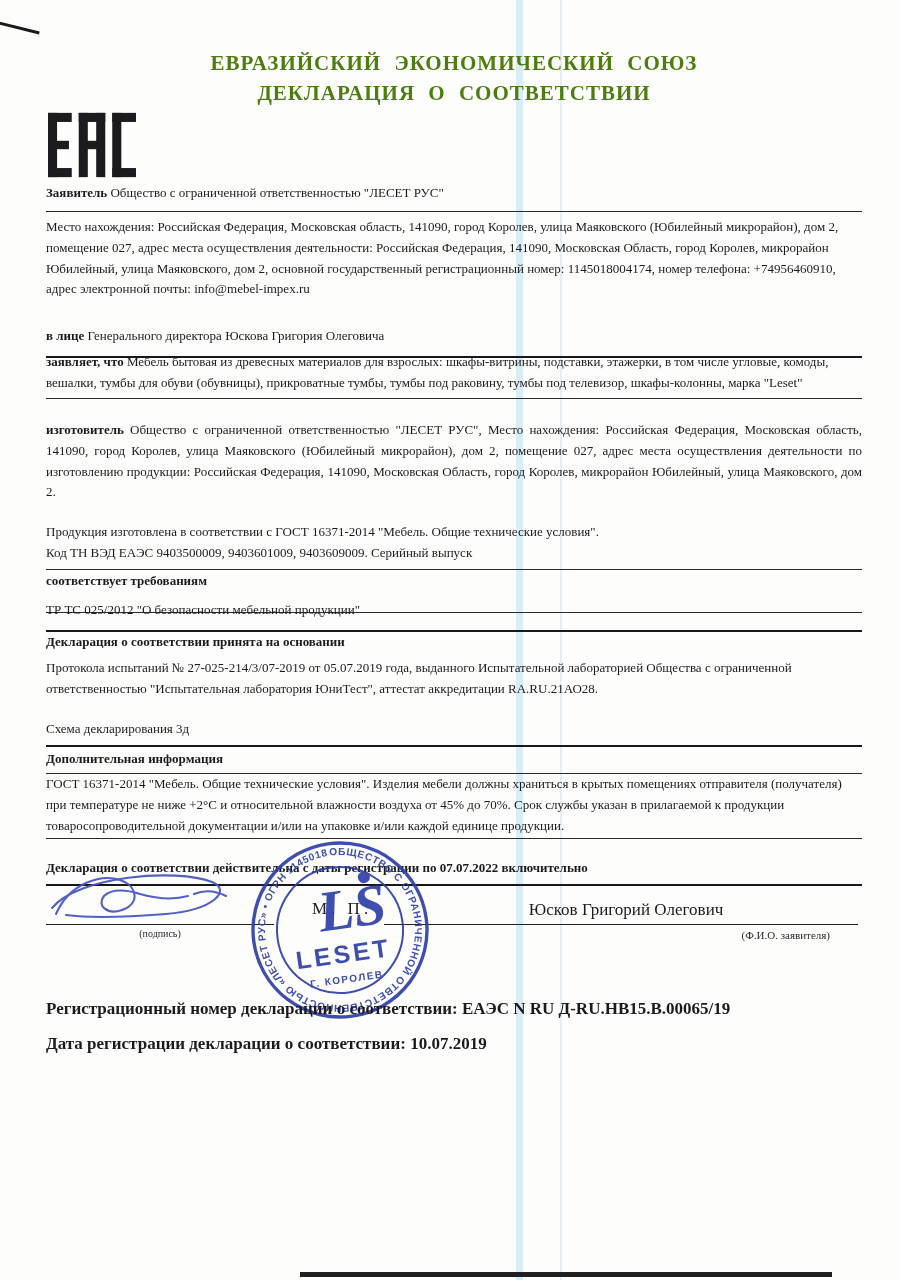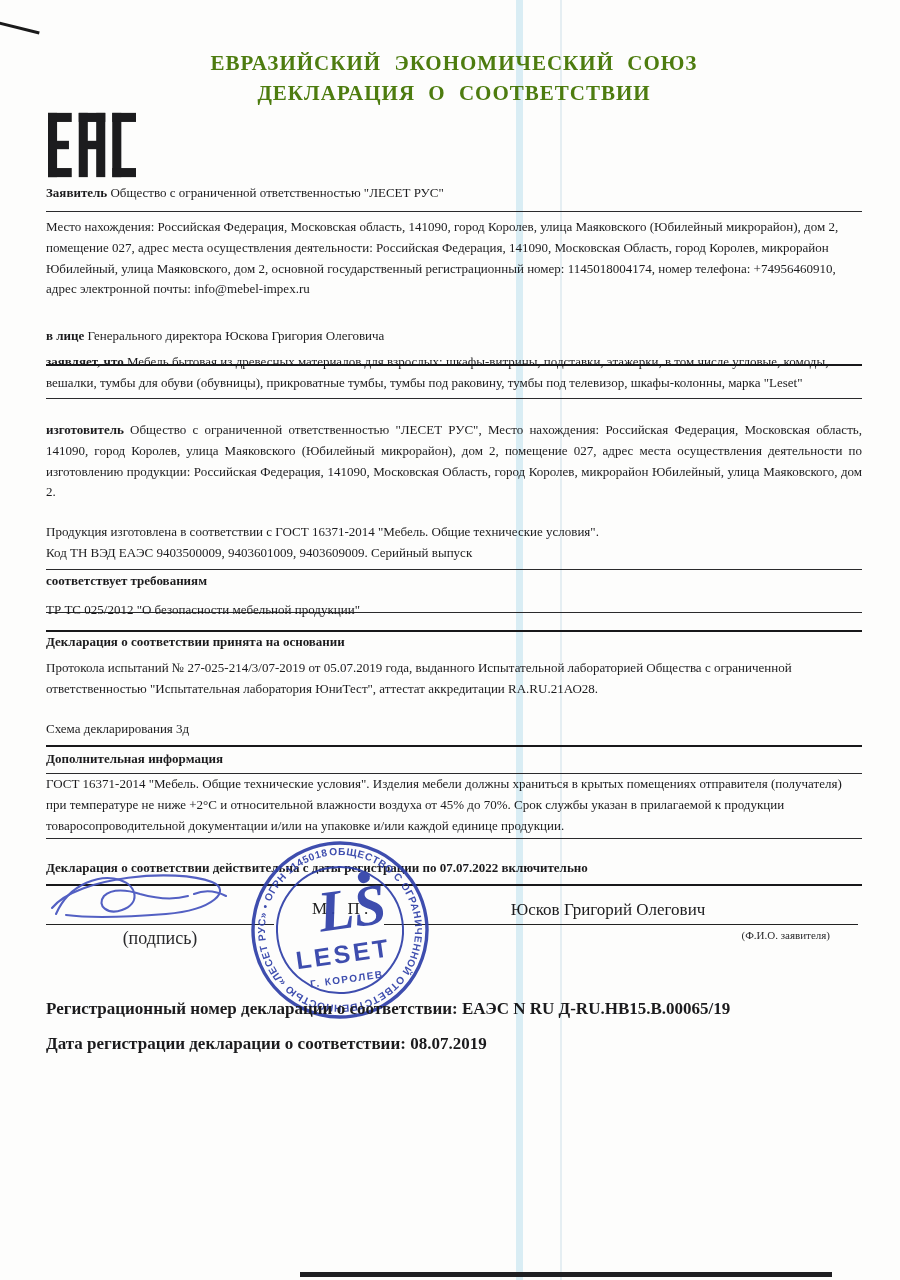--- a/index.html
+++ b/index.html
@@ -23,38 +23,38 @@
   .eac{position:absolute;left:48px;top:98px;}
 
   .body-text{font-size:13px;line-height:20.8px;}
   .lbl{font-weight:bold;}
   .rule-thin{border-bottom:1.6px solid #2a2a2c;}
   .rule-thick{border-bottom:2.6px solid #18181a;}
   .just{text-align:justify;}
 
   .sec-applicant{top:183px;padding-bottom:7px;}
   .sec-address{top:217px;}
-  .sec-inperson{top:326px;padding-bottom:17px;}
+  .sec-inperson{top:326px;padding-bottom:9px;}
   .sec-declares{top:352px;padding-bottom:4px;}
   .sec-manufacturer{top:420px;}
   .sec-production{top:522px;padding-bottom:5px;}
   .sec-meets-h{top:571px;padding-bottom:20px;font-weight:bold;}
   .sec-meets-t{top:600px;padding-bottom:9px;}
   .sec-basis-h{top:632px;font-weight:bold;}
   .sec-basis-t{top:658px;}
   .sec-scheme{top:719px;padding-bottom:5px;}
   .sec-add-h{top:749px;padding-bottom:3px;font-weight:bold;}
   .sec-add-t{top:774px;padding-bottom:2px;}
   .sec-validity{top:858px;padding-bottom:5px;font-weight:bold;}
 
   .sign-line{position:absolute;left:46px;top:902px;width:228px;height:22px;border-bottom:1.6px solid #222;}
-  .sign-caption{position:absolute;left:46px;top:928px;width:228px;text-align:center;font-size:18px;color:#2a2a2c;}
+  .sign-caption{position:absolute;left:46px;top:928px;width:228px;text-align:center;font-size:10px;color:#2a2a2c;}
   .mp-text{position:absolute;left:312px;top:899px;font-size:17px;letter-spacing:4px;color:#222;}
   .name-line{position:absolute;left:384px;top:902px;width:474px;height:22px;border-bottom:1.6px solid #222;}
-  .fio-name{position:absolute;left:408px;top:900px;width:400px;text-align:center;font-size:17px;}
+  .fio-name{position:absolute;left:426px;top:900px;width:400px;text-align:center;font-size:17px;}
   .fio-caption{position:absolute;left:430px;top:929px;width:400px;text-align:right;font-size:11px;color:#2a2a2c;}
 
   .signature-svg{position:absolute;left:48px;top:868px;}
   .stamp-svg{position:absolute;left:247px;top:837px;opacity:.92;}
 
   .footer-line{font-weight:bold;font-size:17px;}
   .sec-regnum{top:999px;}
   .sec-regdate{top:1034px;}
 </style>
 </head>
@@ -160,16 +160,16 @@
       <text x="93" y="146" text-anchor="middle" font-family="Liberation Sans, sans-serif" font-size="10" font-weight="bold" letter-spacing="1.5" fill="#2e3fa8">Г. КОРОЛЕВ</text>
     </g>
   </svg>
 
   <div class="abs footer-line sec-regnum">
     <span>Регистрационный номер декларации о соответствии:</span>
     <span>ЕАЭС N RU Д-RU.НВ15.В.00065/19</span>
   </div>
   <div class="abs footer-line sec-regdate">
     <span>Дата регистрации декларации о соответствии:</span>
-    <span>08.07.2019</span>
+    <span>10.07.2019</span>
   </div>
 
 </div>
 
 </body></html>

